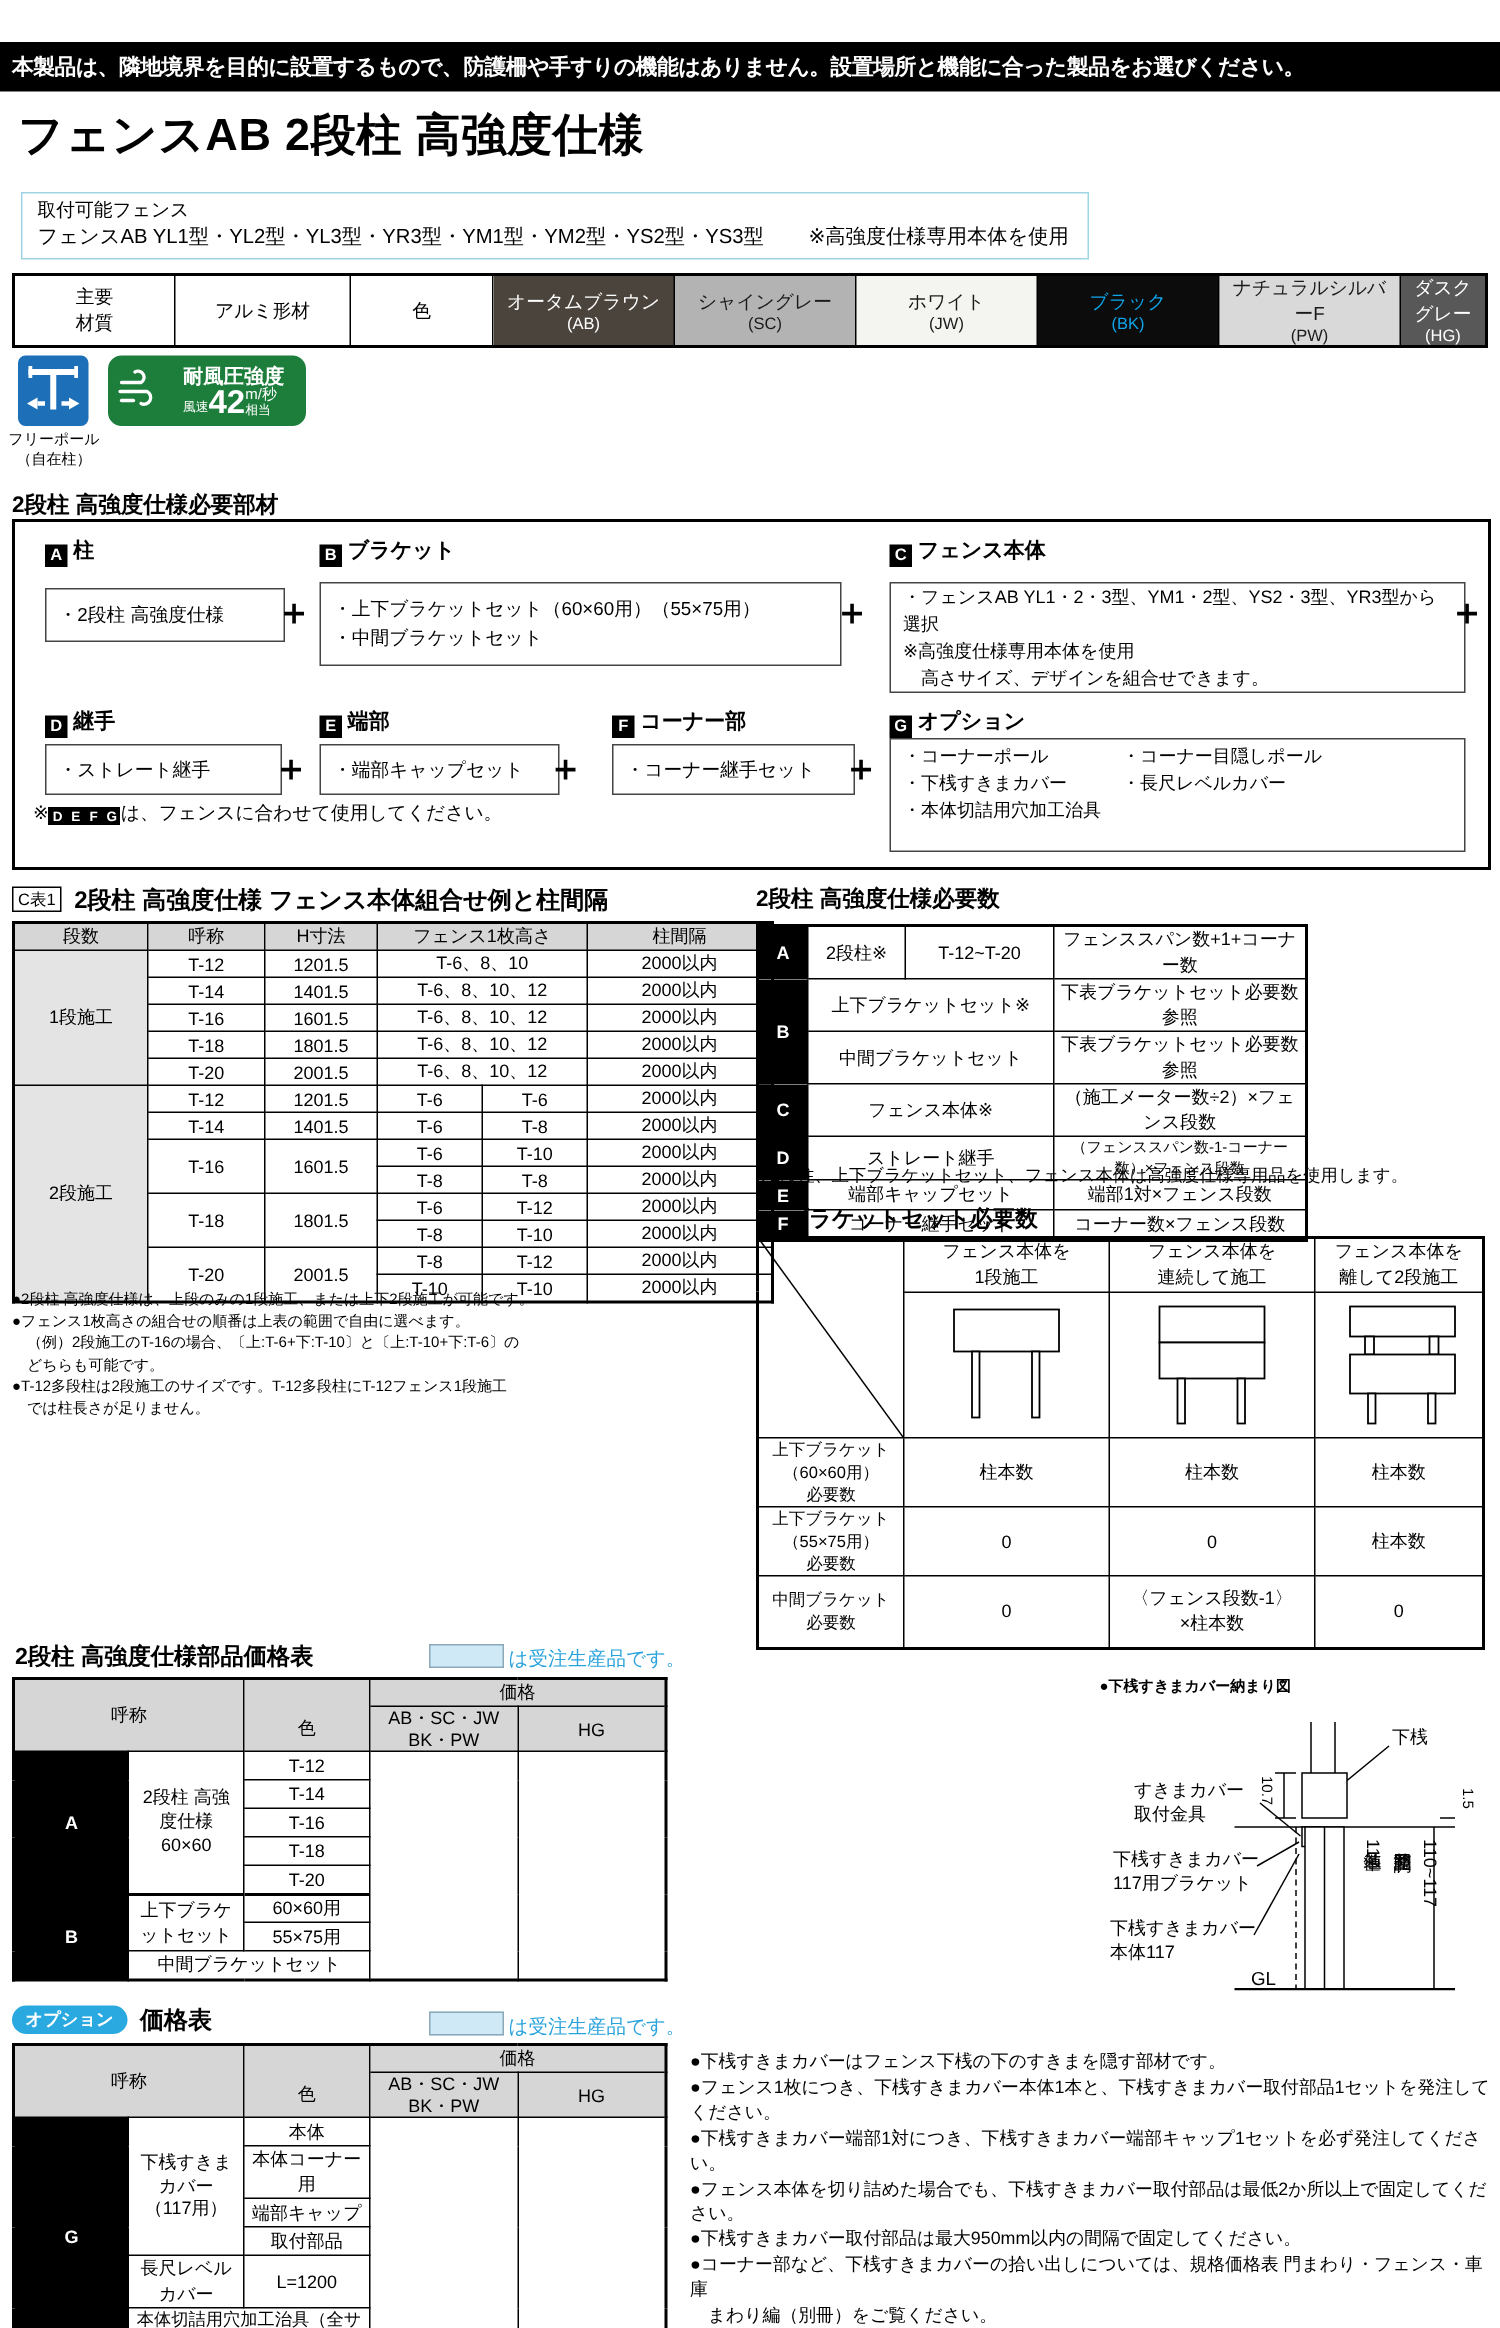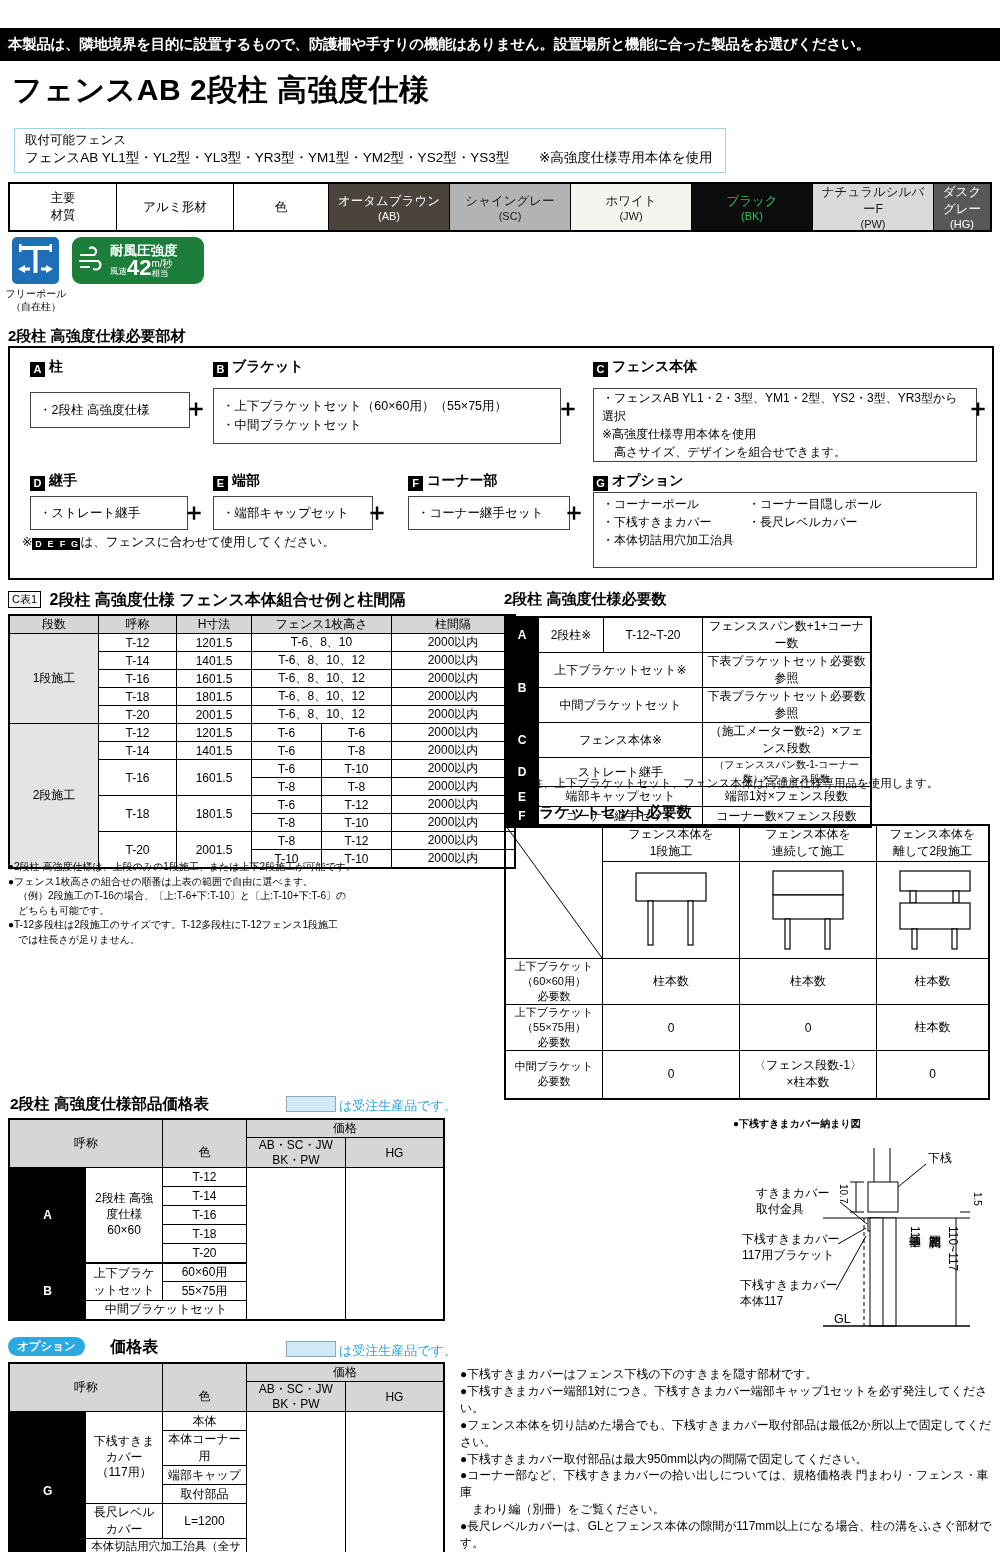--- a/index.html
+++ b/index.html
@@ -66,21 +66,21 @@
           <div style="font-size:11px">(AB)</div>
         </td>
         <td style="width: 114px; background: rgb(179, 179, 179); color: rgb(26, 26, 26);">
           <div>シャイングレー</div>
           <div style="font-size:11px">(SC)</div>
         </td>
         <td style="width: 114px; background: rgb(244, 244, 240); color: rgb(26, 26, 26);">
           <div>ホワイト</div>
           <div style="font-size:11px">(JW)</div>
         </td>
-        <td style="width: 114px; background: rgb(12, 12, 12); color: #22c55e;">
+        <td style="width: 114px; background: rgb(12, 12, 12); color: #0ea5e9;">
           <div>ブラック</div>
           <div style="font-size:11px">(BK)</div>
         </td>
         <td style="width: 114px; background: rgb(217, 217, 217); color: rgb(26, 26, 26);">
           <div>ナチュラルシルバーF</div>
           <div style="font-size:11px">(PW)</div>
         </td>
         <td style="background: rgb(88, 88, 88); color: rgb(255, 255, 255);">
           <div>ダスクグレー</div>
           <div style="font-size:11px">(HG)</div>
@@ -108,21 +108,21 @@
   <div class="abs" style="left: 72px; top: 237px; width: 132px; height: 47px; border-radius: 9px; display: flex; align-items: center; color: rgb(255, 255, 255); background: rgb(29, 125, 59);">
     <span style="margin-left:6px">
       <svg width="28" height="30" viewBox="0 0 28 30">
         <g fill="none" stroke="#fff" stroke-width="2.2" stroke-linecap="round">
           <path d="M3,9 h13 a4,4 0 1 0 -4,-7"></path>
           <path d="M2,15 h18 a4,4 0 1 1 -4,8"></path>
           <path d="M3,21 h8"></path>
         </g>
       </svg>
     </span>
-    <span style="margin-left:4px;line-height:1.05">
+    <span style="margin-left:16px;line-height:1.05">
       <span class="b" style="font-size:13.5px;display:block">耐風圧強度</span>
       <span style="display:flex;align-items:flex-end">
         <span style="font-size:8.5px;margin-bottom:2px">風速</span>
         <span class="b" style="font-size:22px;line-height:0.9">42</span>
         <span style="font-size:8.5px;line-height:1">
           <span style="display:block;font-size:10px">m/秒</span>
           <span>相当</span>
         </span>
       </span>
     </span>
@@ -517,21 +517,21 @@
     <div class="abs" style="left:106px;top:172px;font-size:12.5px">GL</div>
     <div class="abs" style="left:178px;top:86px;display:flex;gap:3px">
       <span class="vert" style="font-size:12px">基準値117</span>
       <span class="vert" style="font-size:12px">調整範囲</span>
       <span class="vert" style="font-size:12px">110~117</span>
     </div>
   </div>
 
   <div class="abs" style="left:8px;top:1337px">
     <span class="opt-badge">オプション</span>
-    <span class="b" style="font-size:16px;margin-left:21px">価格表</span>
+    <span class="b" style="font-size:16px;margin-left:4px">価格表</span>
   </div>
   <div class="abs" style="left:286px;top:1341px">
     <span class="legend-swatch"></span><span class="legend-text">は受注生産品です。</span>
   </div>
 
   <div class="abs" style="left:8px;top:1362px">
     <table class="tbl" style="width:437px;font-size:12px">
       <tbody>
           <tr style="height:18px">
         <td class="hd" colspan="2" rowspan="2" style="width:146px">呼称</td>
@@ -567,20 +567,21 @@
       </tr>
       <tr style="height:19px">
             <td colspan="2" style="font-size:11.5px">本体切詰用穴加工治具（全サイズ共通）</td>
           </tr>
     </tbody>
       </table>
   </div>
 
   <div class="abs note-list" style="left:460px;top:1366px;width:540px;font-size:11.9px;line-height:1.42">
     <div class="pre">●下桟すきまカバーはフェンス下桟の下のすきまを隠す部材です。</div>
+    <div class="pre">●フェンス1枚につき、下桟すきまカバー本体1本と、下桟すきまカバー取付部品1セットを発注してください。</div>
     <div class="pre">●下桟すきまカバー端部1対につき、下桟すきまカバー端部キャップ1セットを必ず発注してください。</div>
     <div class="pre">●フェンス本体を切り詰めた場合でも、下桟すきまカバー取付部品は最低2か所以上で固定してください。</div>
     <div class="pre">●下桟すきまカバー取付部品は最大950mm以内の間隔で固定してください。</div>
     <div class="pre">●コーナー部など、下桟すきまカバーの拾い出しについては、規格価格表 門まわり・フェンス・車庫
 　まわり編（別冊）をご覧ください。</div>
     <div class="pre">●長尺レベルカバーは、GLとフェンス本体の隙間が117mm以上になる場合、柱の溝をふさぐ部材です。</div>
 
   </div>
 
 </div>

